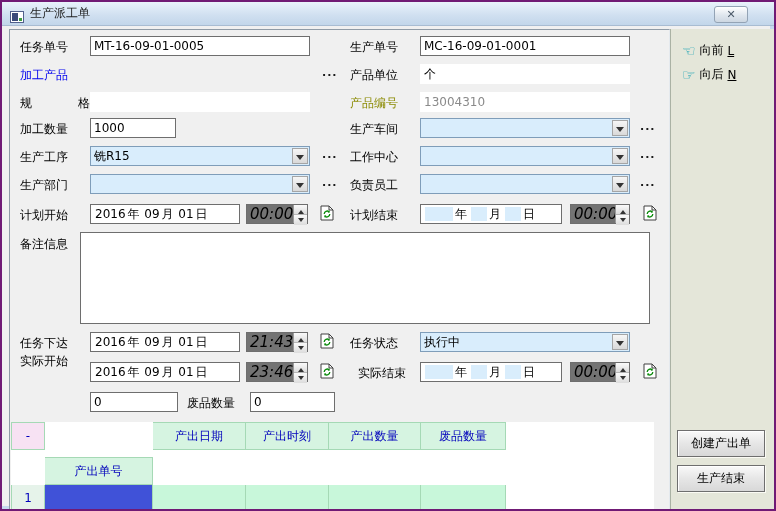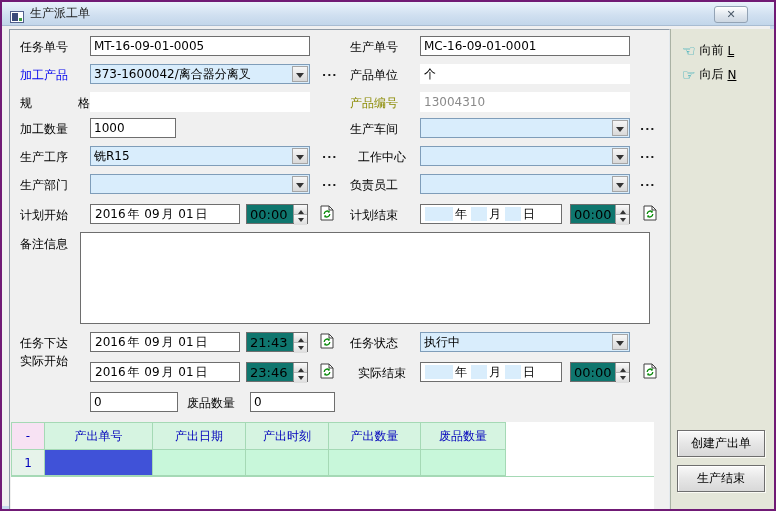--- a/index.html
+++ b/index.html
@@ -50,21 +50,21 @@
           letter-spacing:1px; color:#1b1b1b; line-height:6px; }
 
   
   .datebox { position:absolute; height:20px; background:#fff; border:1px solid #6e6e6e;
              display:flex; align-items:center; padding-left:4px; font-size:12px; }
   .dseg { display:inline-block; min-width:16px; height:14px; text-align:right; margin-right:2px; }
   .dseg.yr { min-width:28px;text-align:right; }
   .dseg:empty { background:#d9edfc; }
   .dunit { margin-right:4px; }
   .timebox { position:absolute; height:20px; background:#fff; border:1px solid #6e6e6e; display:flex; }
-  .time-val { flex:1; border:0; background:#0f766e; font-size:13px; padding-left:3px; width:30px; }
+  .time-val { flex:1; border:0; background:#737373; font-size:15px; padding-left:3px; width:30px;font-style:italic; }
   .spin { width:14px; border-left:1px solid #9a9a9a; display:flex; flex-direction:column; }
   .sbtn { flex:1; background:linear-gradient(#fafafa,#dcdcdc); position:relative; }
   .sbtn + .sbtn { border-top:1px solid #b5b5b5; }
   .tri-u { display:block; width:0; height:0; margin:2px auto 0;
            border:3px solid transparent; border-bottom:4px solid #333; }
   .tri-d { display:block; width:0; height:0; margin:3px auto 0;
            border:3px solid transparent; border-top:4px solid #333; }
   .refresh { position:absolute; width:15px; height:17px; background:transparent; border:0; padding:0; }
 
   .remark-box { position:absolute; left:78px; top:230px; width:570px; height:92px;
@@ -112,26 +112,20 @@
 
   <div class="main-panel"></div>
   <div class="side-panel"></div>
 
   <span class="lbl" style="left:18px;top:35px;">任务单号</span>
   <input class="txt" style="left: 88px; top: 34px; width: 220px;" value="MT-16-09-01-0005">
   <span class="lbl r" style="left:348px;top:35px;">生产单号</span>
   <input class="txt" style="left: 418px; top: 34px; width: 210px;" value="MC-16-09-01-0001">
 
   <span class="lbl blue" style="left:18px;top:63px;">加工产品</span>
-  <div class="combo" style="left:88px;top:62px;width:220px;">
-    <span class="combo-val">373-1600042/离合器分离叉</span>
-    <span class="cbtn">
-        <i class="arr"></i>
-      </span>
-  </div>
   <span class="more" style="left:320px;top:68px;">...</span>
   <span class="lbl r" style="left:348px;top:63px;">产品单位</span>
   <div class="flat" style="left:418px;top:62px;width:210px;">个</div>
 
   <span class="lbl just" style="left:18px;top:91px;">规格</span>
   <div class="flat" style="left:88px;top:90px;width:220px;"></div>
   <span class="lbl r olive" style="left:348px;top:91px;">产品编号</span>
   <div class="flat gray" style="left:418px;top:90px;width:210px;">13004310</div>
 
   <span class="lbl" style="left:18px;top:117px;">加工数量</span>
@@ -146,21 +140,21 @@
   <span class="more" style="left:638px;top:122px;">...</span>
 
   <span class="lbl" style="left:18px;top:145px;">生产工序</span>
   <div class="combo" style="left:88px;top:144px;width:220px;">
     <span class="combo-val">铣R15</span>
     <span class="cbtn">
         <i class="arr"></i>
       </span>
   </div>
   <span class="more" style="left:320px;top:150px;">...</span>
-  <span class="lbl r" style="left:348px;top:145px;text-align:center;">工作中心</span>
+  <span class="lbl r" style="left:348px;top:145px;">工作中心</span>
   <div class="combo" style="left:418px;top:144px;width:210px;">
     <span class="combo-val"></span>
     <span class="cbtn">
         <i class="arr"></i>
       </span>
   </div>
   <span class="more" style="left:638px;top:150px;">...</span>
 
   <span class="lbl" style="left:18px;top:173px;">生产部门</span>
   <div class="combo" style="left:88px;top:172px;width:220px;">
@@ -343,21 +337,21 @@
   </button>
 
   <span class="lbl" style="left:18px;top:391px;margin-top:44px;">完成数量</span>
   <input class="txt" style="left: 88px; top: 390px; width: 88px;" value="0">
   <span class="lbl" style="left:185px;top:391px;">废品数量</span>
   <input class="txt" style="left: 248px; top: 390px; width: 85px;" value="0">
 
   <div class="grid">
     <div class="grow ghead">
       <div class="gcell corner" style="width:34px;">-</div>
-      <div class="gcell" style="width:108px;">产出单号</div>
+      <div class="gcell" style="width:108px;margin-top:35px;">产出单号</div>
       <div class="gcell" style="width:93px;">产出日期</div>
       <div class="gcell" style="width:83px;">产出时刻</div>
       <div class="gcell" style="width:92px;">产出数量</div>
       <div class="gcell" style="width:85px;">废品数量</div>
     </div>
     <div class="grow gdata">
       <div class="gcell rownum" style="width:34px;">1</div>
       <div class="gcell sel" style="width:108px;"></div>
       <div class="gcell" style="width:93px;"></div>
       <div class="gcell" style="width:83px;"></div>

